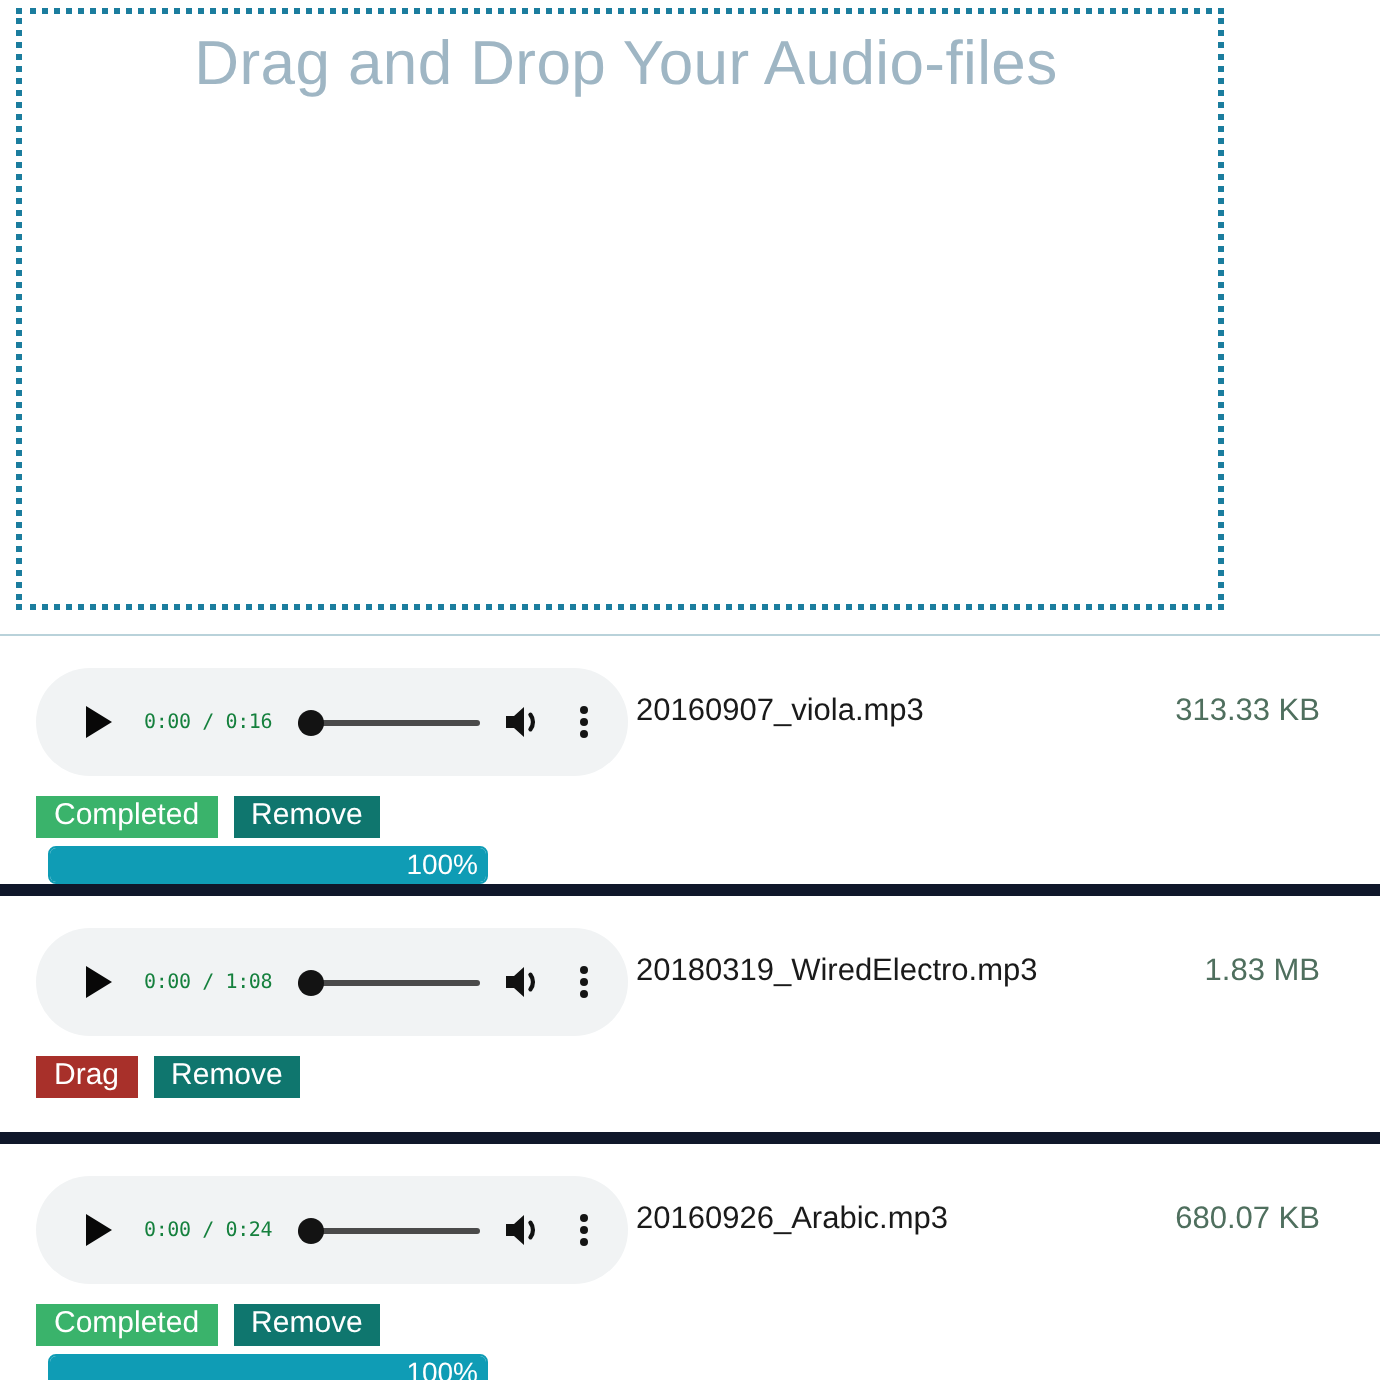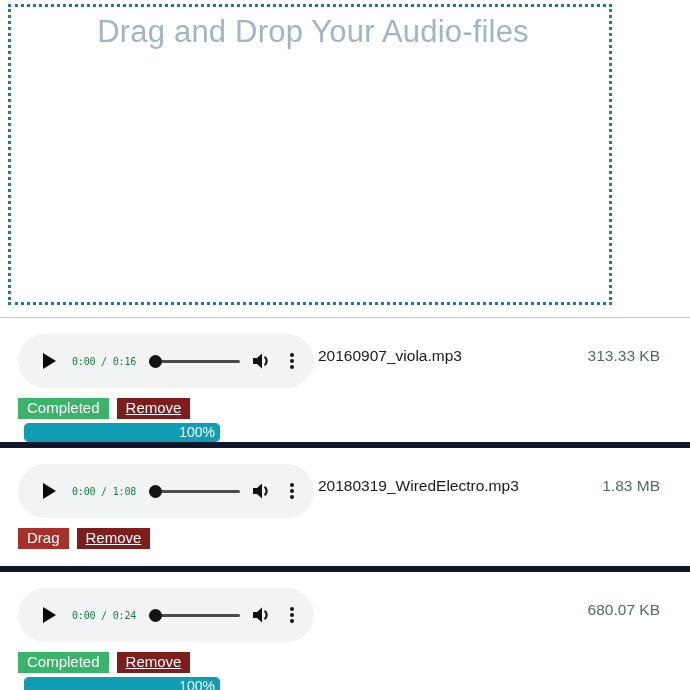--- a/index.html
+++ b/index.html
@@ -194,28 +194,28 @@
     color: #ffffff;
     padding: 2px 9px 3px 9px;
     line-height: 16px;
     white-space: nowrap;
     border: 0;
     font-family: "Liberation Sans", sans-serif;
     cursor: pointer;
   }
   .badge.completed { background: #3ab36b; }
   .badge.abort     { background: #a8302a; }
-  .badge.remove    { background: #7f1d1d; text-decoration: underline; }
+  .badge.remove    { background: #0f766e; }
 
   
   .progress {
     position: absolute;
     left: 24px;
     top: 105px;
-    width: 196px;
+    width: 220px;
     height: 19px;
     box-sizing: border-box;
     background: #ffffff;
     border: 1px solid #d8d8d8;
     border-radius: 3px;
     overflow: hidden;
   }
   .progress.full {
     border-color: #0f9cb5;
     border-radius: 4px;
@@ -320,20 +320,21 @@
           <path d="M15.2 7.3 a6 6 0 0 1 0 7.4" stroke="#111111" stroke-width="2.1" fill="none" stroke-linecap="round"></path>
         </svg>
       </div>
       <div class="kebab">
         <i></i>
         <i></i>
         <i></i>
       </div>
     </div>
 
+    <div class="file-name">20160926_Arabic.mp3</div>
     <div class="file-size">680.07 KB</div>
 
     <div class="btn-row">
       <span class="badge completed">Completed</span>
       <span class="badge remove">Remove</span>
     </div>
 
     <div class="progress full">
       <div class="progress-fill" style="width:100%">100%</div>
     </div>

